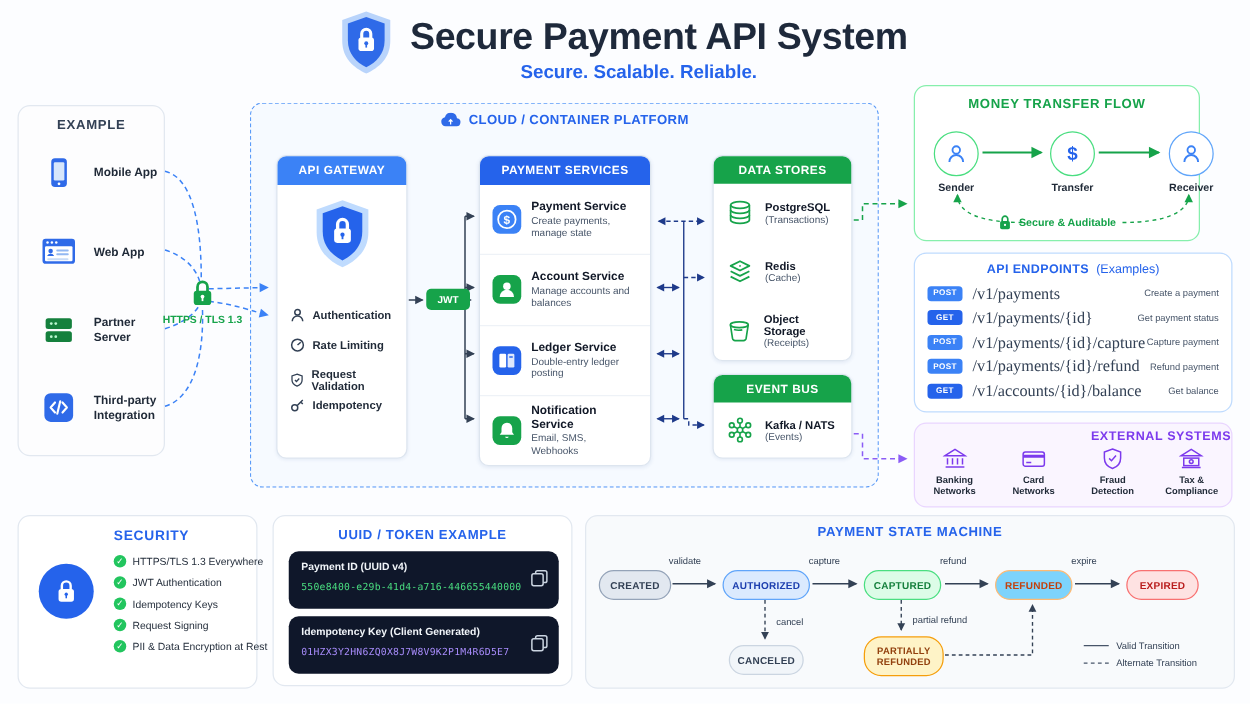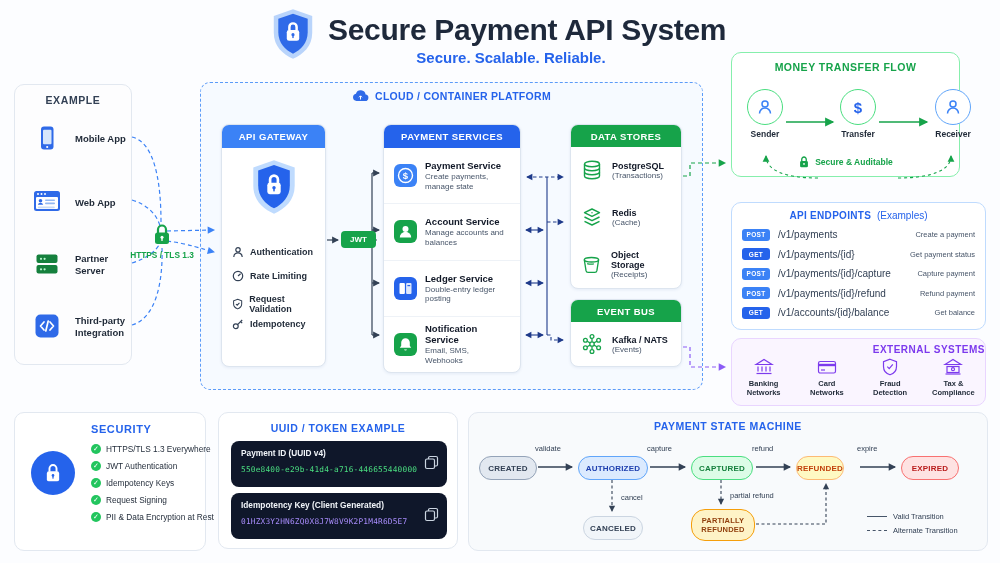--- a/index.html
+++ b/index.html
@@ -38,21 +38,21 @@
 
   
   .flow-circle { position:absolute; width:36px; height:36px; border-radius:50%; border:1.6px solid #4ade80; background:#fff; display:flex; align-items:center; justify-content:center; }
   .flow-label { position:absolute; width:50px; text-align:center; font-size:8.5px; font-weight:bold; color:#1f2937; top:76px; }
 
   
   .ep-row { display:flex; align-items:center; padding:0 10px; height:19.5px; }
   .ep-badge { width:28px; height:12px; border-radius:3px; color:#fff; font-size:6.5px; font-weight:bold; display:flex; align-items:center; justify-content:center; letter-spacing:.3px; }
   .ep-badge.get { background:#2563eb; }
   .ep-badge.post { background:#3b82f6; }
-  .ep-path { font-family:Liberation Sans, sans-serif; font-size:10px; color:#334155; margin-left:8px; }
+  .ep-path { font-family:Liberation Serif, serif; font-size:13px; color:#334155; margin-left:8px; }
   .ep-desc { margin-left:auto; font-size:7.5px; color:#475569; }
 
   
   .ext-col { display:flex; flex-direction:column; align-items:center; width:25%; }
   .ext-label { font-size:7.5px; font-weight:bold; color:#1f2937; text-align:center; line-height:9px; margin-top:3px; width:52px; }
 
   
   .sec-row { position:absolute; left:76px; display:flex; align-items:center; gap:5px; }
   .sec-row span.t { font-size:8.3px; color:#1f2937; font-weight:500; white-space:nowrap; }
   .check { width:10px; height:10px; border-radius:50%; background:#22c55e; color:#fff; font-size:7px; display:flex; align-items:center; justify-content:center; flex:0 0 auto; }
@@ -296,21 +296,21 @@
           <circle cx="5.4" cy="8.2" r="1.9"></circle>
         <path d="M12 9.8 V6.4 M13.9 10.9 l3 -1.7 M13.9 13.1 l3 1.7 M12 14.2 v3.4 M10.1 13.1 l-3 1.7 M10.1 10.9 l-3 -1.7"></path>
       </svg>
       <div>
           <div class="store-name">Kafka / NATS</div>
           <div class="store-desc">(Events)</div>
         </div>
     </div>
   </div>
 
-  <div class="box" style="left:731px;top:52px;width:229px;height:125px;border-color:#86efac;z-index:2">
+  <div class="box" style="left:731px;top:68px;width:229px;height:125px;border-color:#86efac;z-index:2">
     <div style="text-align:center;margin-top:8px;font-size:10.5px;font-weight:bold;color:#16a34a;letter-spacing:.5px">MONEY TRANSFER FLOW</div>
     <div class="flow-circle" style="left:15px;top:36px;border-color:#4ade80">
       <svg width="18" height="18" viewBox="0 0 18 18" stroke="#3b82f6" stroke-width="1.5" fill="none">
           <circle cx="9" cy="6" r="3"></circle>
           <path d="M3.5 15.5 a5.5 5.5 0 0 1 11 0"></path>
         </svg>
     </div>
     <div class="flow-circle" style="left:108px;top:36px;border-color:#4ade80">
       <span style="color:#2563eb;font-weight:bold;font-size:15px">$</span>
     </div>
@@ -456,21 +456,21 @@
       </svg>
     </div>
   </div>
 
   <div class="box" style="left:468px;top:412px;width:520px;height:139px;background:#f8fafc;z-index:2">
     <div style="text-align:center;margin-top:7px;font-size:10.5px;font-weight:bold;color:#2563eb;letter-spacing:.5px">PAYMENT STATE MACHINE</div>
 
     <div class="pill" style="left:10px;top:43px;width:58px;background:#e2e8f0;border:1.2px solid #94a3b8;color:#334155">CREATED</div>
     <div class="pill" style="left:109px;top:43px;width:70px;background:#dbeafe;border:1.2px solid #60a5fa;color:#1e40af">AUTHORIZED</div>
     <div class="pill" style="left:222px;top:43px;width:62px;background:#dcfce7;border:1.2px solid #4ade80;color:#15803d">CAPTURED</div>
-    <div class="pill" style="left:327px;top:43px;width:48px;background:#fef9c3;border:1.2px solid #fdba74;color:#c2410c">REFUNDED</div>
+    <div class="pill" style="left:327px;top:43px;width:62px;background:#7dd3fc;border:1.2px solid #fdba74;color:#c2410c">REFUNDED</div>
     <div class="pill" style="left:432px;top:43px;width:58px;background:#fee2e2;border:1.2px solid #f87171;color:#b91c1c">EXPIRED</div>
     <div class="pill" style="left:114px;top:103px;width:60px;background:#f1f5f9;border:1.2px solid #cbd5e1;color:#334155">CANCELED</div>
     <div class="pill" style="left:222px;top:96px;width:64px;height:32px;background:#fef3c7;border:1.2px solid #f59e0b;color:#92400e;font-size:7.5px;text-align:center;line-height:9px;border-radius:14px">PARTIALLY REFUNDED</div>
 
     <div class="sm-label" style="left:66px;top:31px;width:44px">validate</div>
     <div class="sm-label" style="left:178px;top:31px;width:45px">capture</div>
     <div class="sm-label" style="left:283px;top:31px;width:45px">refund</div>
     <div class="sm-label" style="left:388px;top:31px;width:45px">expire</div>
     <div class="sm-label" style="left:152px;top:80px;width:34px;text-align:left">cancel</div>
     <div class="sm-label" style="left:261px;top:78px;width:56px;text-align:left">partial refund</div>

